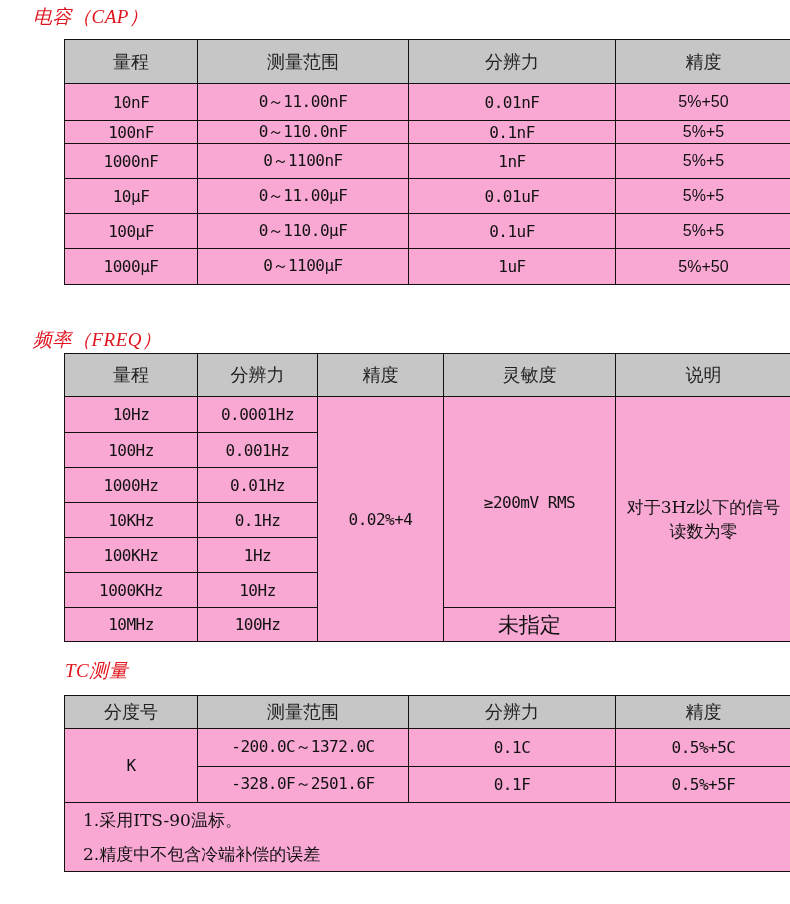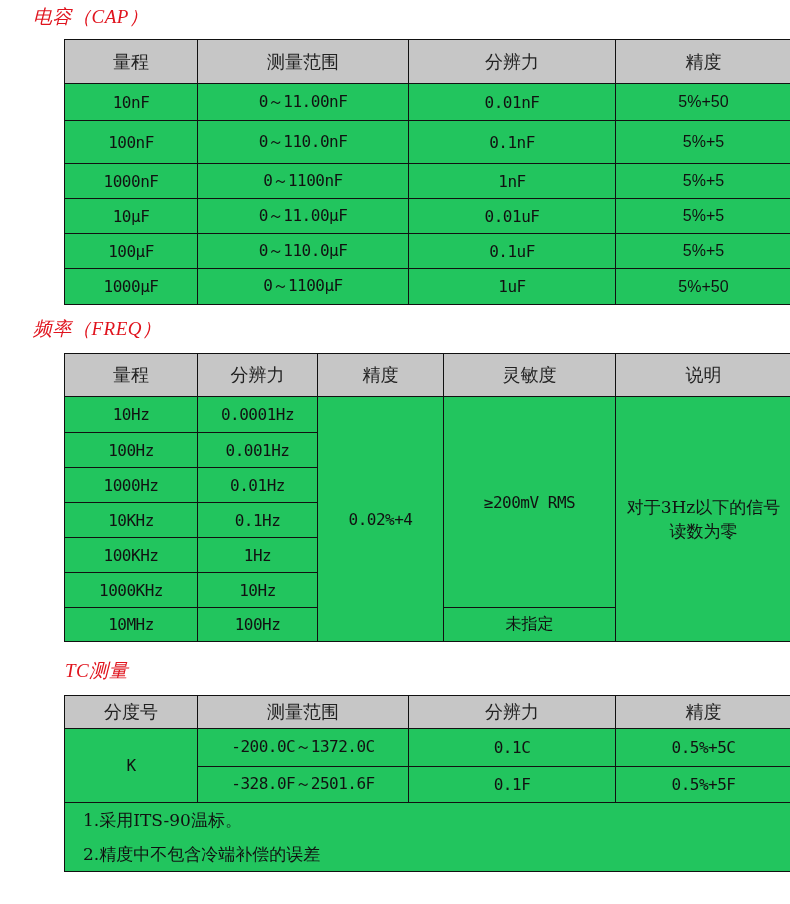--- a/index.html
+++ b/index.html
@@ -20,21 +20,21 @@
     table-layout: fixed; font-size: 16px; margin-left: 32px;
   }
   table.spec td, table.spec th {
     border: 1.5px solid #111; text-align: center; vertical-align: middle;
     padding: 0; font-weight: normal;
   }
   table.spec th {
     background: #c6c6c6; font-size: 18px; color: #222;
     font-family: "DejaVu Sans", "Liberation Sans", sans-serif;
   }
-  table.spec td { background: #22c55e; }
+  table.spec td { background: #f9a8d4; }
   .mono { font-family: "DejaVu Sans Mono", "Liberation Mono", monospace; letter-spacing: -0.5px; }
   .sans { font-family: "Liberation Sans", "DejaVu Sans", sans-serif; }
   td.notes { text-align: left !important; padding-left: 18px !important; font-size: 17px; line-height: 34px; }
   td.desc { font-size: 17px; line-height: 24px; padding: 0 8px !important; }
 </style>
 </head>
 <body>
 
 <div class="section-title" style="top:6px;">电容（CAP）</div>
 
@@ -51,21 +51,21 @@
     <th>测量范围</th>
     <th>分辨力</th>
     <th>精度</th>
   </tr>
   <tr style="height:37px">
     <td class="mono">10nF</td>
     <td class="mono">0～11.00nF</td>
     <td class="mono">0.01nF</td>
     <td class="sans">5%+50</td>
   </tr>
-  <tr style="height:43px">
+  <tr style="height:23px">
     <td class="mono">100nF</td>
     <td class="mono">0～110.0nF</td>
     <td class="mono">0.1nF</td>
     <td class="sans">5%+5</td>
   </tr>
   <tr style="height:35px">
     <td class="mono">1000nF</td>
     <td class="mono">0～1100nF</td>
     <td class="mono">1nF</td>
     <td class="sans">5%+5</td>
@@ -84,21 +84,21 @@
   </tr>
   <tr style="height:36px">
     <td class="mono">1000μF</td>
     <td class="mono">0～1100μF</td>
     <td class="mono">1uF</td>
     <td class="sans">5%+50</td>
   </tr>
 </tbody>
   </table>
 
-<div class="section-title" style="top:318px;">频率（FREQ）</div>
+<div class="section-title" style="top:329px;">频率（FREQ）</div>
 
 <table class="spec" style="top:353px; width:727px;">
   <colgroup>
       <col style="width:133px">
       <col style="width:120px">
       <col style="width:126px">
       <col style="width:172px">
       <col style="width:176px">
     </colgroup>
   <tbody>
@@ -132,21 +132,21 @@
     <td class="mono">100KHz</td>
     <td class="mono">1Hz</td>
   </tr>
   <tr style="height:35px">
     <td class="mono">1000KHz</td>
     <td class="mono">10Hz</td>
   </tr>
   <tr style="height:34px">
     <td class="mono">10MHz</td>
     <td class="mono">100Hz</td>
-    <td style="font-family:'DejaVu Sans',sans-serif;font-size:16px;">未指定</td>
+    <td style="font-family:'DejaVu Sans',sans-serif;font-size:21px;">未指定</td>
   </tr>
 </tbody>
   </table>
 
 <div class="section-title" style="top:660px;margin-left:32px;">TC测量</div>
 
 <table class="spec" style="top:695px; width:727px;">
   <colgroup>
       <col style="width:133px">
       <col style="width:211px">

